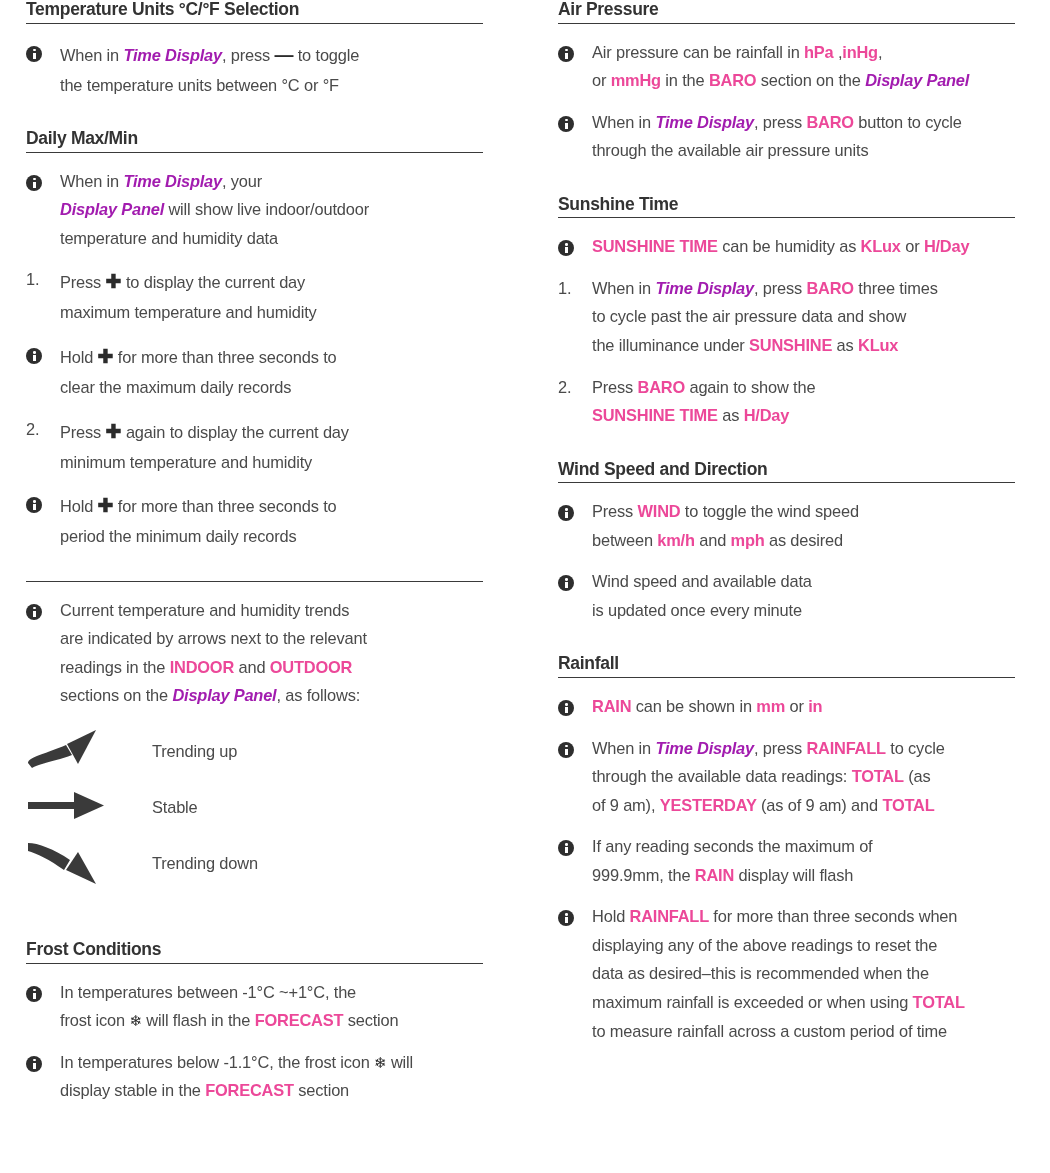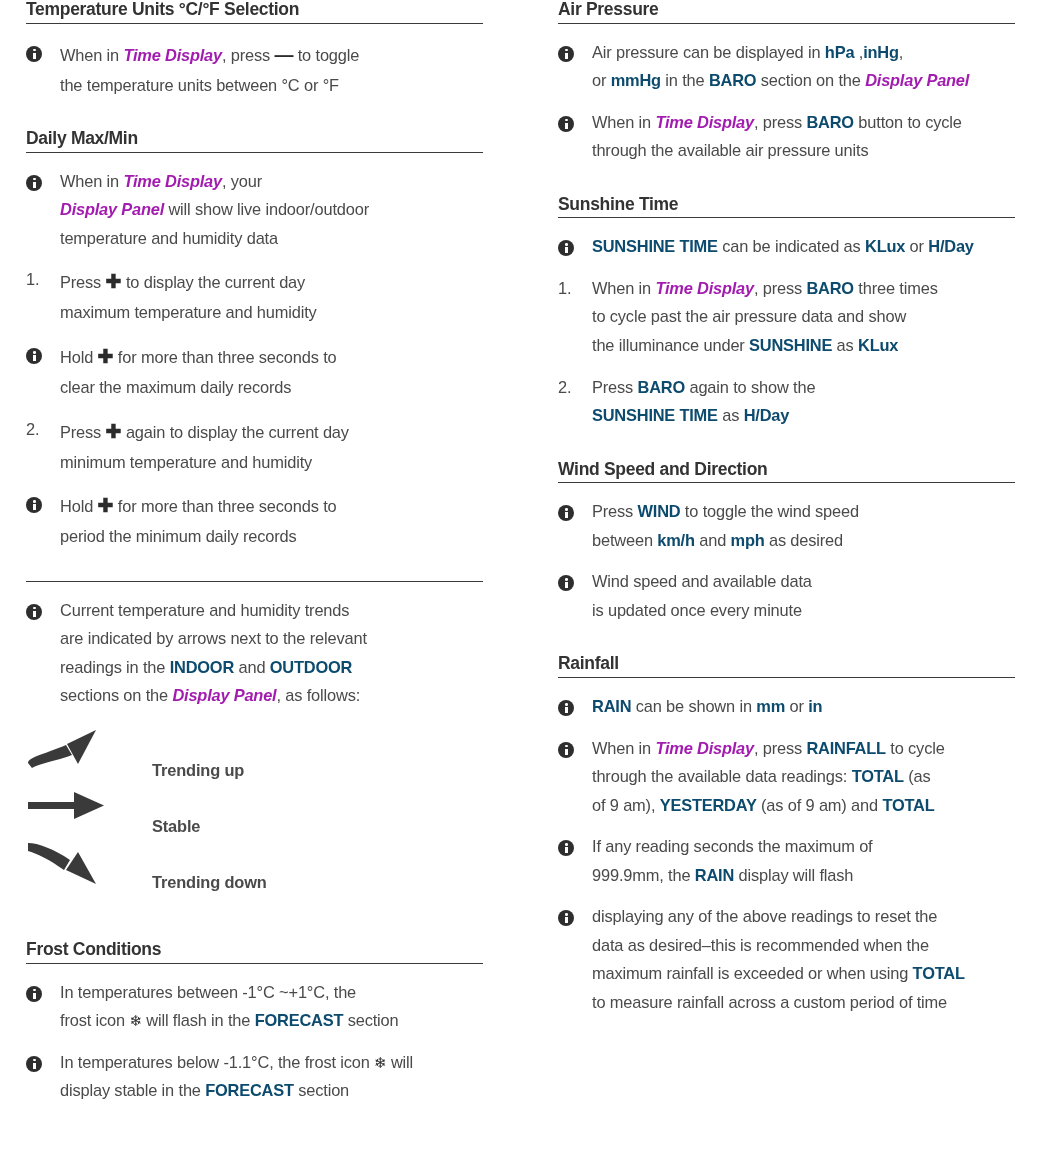--- a/index.html
+++ b/index.html
@@ -94,21 +94,21 @@
     background: #ffffff;
   }
   .num-marker {
     font-size: 16.4px;
     color: #4a4a4a;
     letter-spacing: -0.2px;
   }
 
   b, .b {
     font-weight: bold;
-    color: #0c4a6e;
+    color: #ec4899;
     letter-spacing: -0.2px;
   }
   i.bi, .bi {
     font-weight: bold;
     font-style: italic;
     color: #a21caf;
     letter-spacing: -0.2px;
   }
   .plus {
     font-weight: bold;
@@ -123,23 +123,22 @@
   }
   .snow {
     font-size: 15px;
     color: #2b2b2b;
   }
 
   
   .trend-rows { margin-top: 14px; margin-bottom: 18px; }
   .trend-row {
     display: flex;
-    align-items: flex-end;
+    align-items: center;
     height: 56px;
-    font-weight: bold;
   }
   .trend-art { width: 108px; flex: none; }
   .trend-label {
     font-size: 16.4px;
     color: #4a4a4a;
     letter-spacing: -0.15px;
     padding-left: 18px;
   }
   .spacer-lg { height: 26px; }
 </style>
@@ -253,38 +252,38 @@
         <div class="spacer-lg"></div>
       </div>
     </div>
   <div class="col col-right">
       <div class="section">
         <div class="sec-title">Air Pressure</div>
         <div class="sec-rule"></div>
         <div class="bullets">
           <div class="item">
             <span class="marker"><span class="info-icon"></span></span>
-            <div><span>Air pressure can be displayed in </span><span class="b">hPa</span><span> ,</span><span class="b">inHg</span><span>,</span></div>
+            <div><span>Air pressure can be rainfall in </span><span class="b">hPa</span><span> ,</span><span class="b">inHg</span><span>,</span></div>
             <div><span>or </span><span class="b">mmHg</span><span> in the </span><span class="b">BARO</span><span> section on the </span><span class="bi">Display Panel</span></div>
           </div>
           <div class="item">
             <span class="marker"><span class="info-icon"></span></span>
             <div><span>When in </span><span class="bi">Time Display</span><span>, press </span><span class="b">BARO</span><span> button to cycle</span></div>
             <div><span>through the available air pressure units</span></div>
           </div>
         </div>
         <div class="spacer-lg"></div>
       </div>
       <div class="section">
         <div class="sec-title">Sunshine Time</div>
         <div class="sec-rule"></div>
         <div class="bullets">
           <div class="item">
             <span class="marker"><span class="info-icon"></span></span>
-            <div><span class="b">SUNSHINE TIME</span><span> can be indicated as </span><span class="b">KLux</span><span> or </span><span class="b">H/Day</span></div>
+            <div><span class="b">SUNSHINE TIME</span><span> can be humidity as </span><span class="b">KLux</span><span> or </span><span class="b">H/Day</span></div>
           </div>
           <div class="item">
             <span class="marker num-marker">1.</span>
             <div><span>When in </span><span class="bi">Time Display</span><span>, press </span><span class="b">BARO</span><span> three times</span></div>
             <div><span>to cycle past the air pressure data and show</span></div>
             <div><span>the illuminance under </span><span class="b">SUNSHINE</span><span> as </span><span class="b">KLux</span></div>
           </div>
           <div class="item">
             <span class="marker num-marker">2.</span>
             <div><span>Press </span><span class="b">BARO</span><span> again to show the</span></div>
@@ -324,20 +323,21 @@
             <div><span>through the available data readings: </span><span class="b">TOTAL</span><span> (as</span></div>
             <div><span>of 9 am), </span><span class="b">YESTERDAY</span><span> (as of 9 am) and </span><span class="b">TOTAL</span></div>
           </div>
           <div class="item">
             <span class="marker"><span class="info-icon"></span></span>
             <div><span>If any reading seconds the maximum of</span></div>
             <div><span>999.9mm, the </span><span class="b">RAIN</span><span> display will flash</span></div>
           </div>
           <div class="item">
             <span class="marker"><span class="info-icon"></span></span>
+            <div><span>Hold </span><span class="b">RAINFALL</span><span> for more than three seconds when</span></div>
             <div><span>displaying any of the above readings to reset the</span></div>
             <div><span>data as desired–this is recommended when the</span></div>
             <div><span>maximum rainfall is exceeded or when using </span><span class="b">TOTAL</span></div>
             <div><span>to measure rainfall across a custom period of time</span></div>
           </div>
         </div>
         <div class="spacer-lg"></div>
       </div>
     </div>
 </div>

